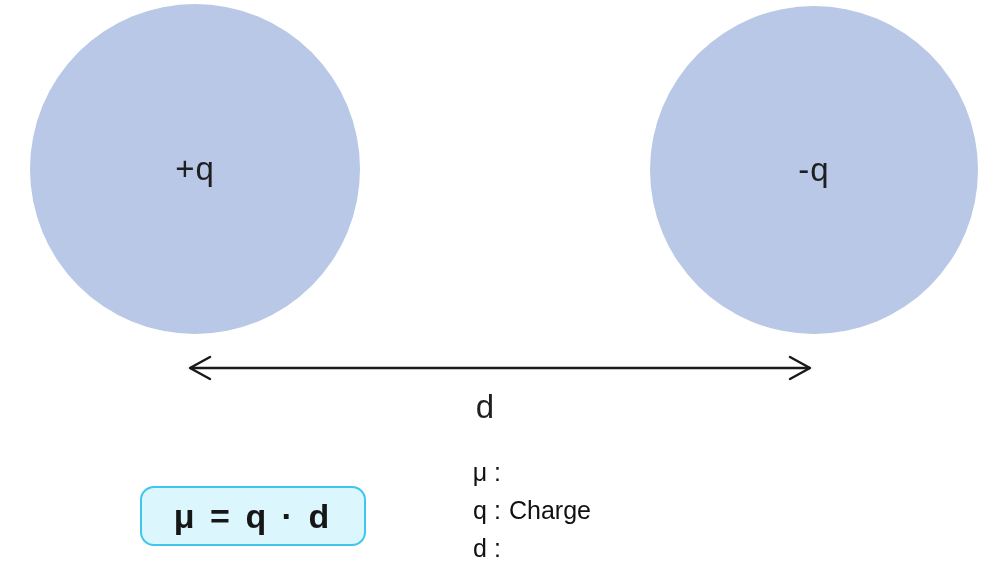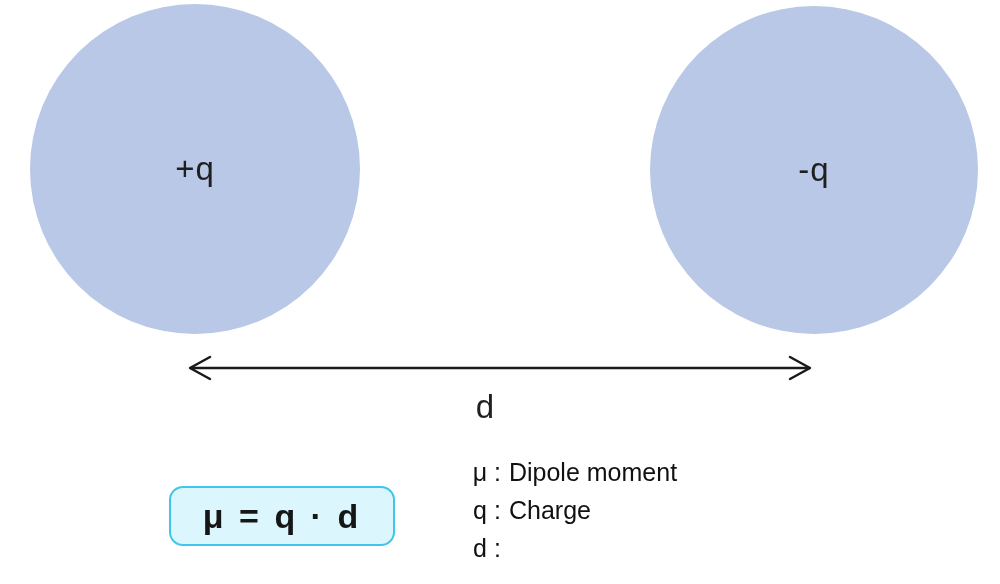--- a/index.html
+++ b/index.html
@@ -59,21 +59,21 @@
     position: absolute;
     left: 455px;
     top: 388px;
     width: 60px;
     text-align: center;
     font-size: 33px;
     color: #1f1f1f;
   }
   .formula-box {
     position: absolute;
-    left: 169px;
+    left: 140px;
     top: 486px;
     min-width: 226px;
     height: 60px;
     padding: 6px 26px;
     background: var(--formula-bg);
     border: 2.5px solid var(--formula-border);
     border-radius: 14px;
     display: flex;
     align-items: center;
     justify-content: center;
@@ -132,21 +132,20 @@
   <div class="distance-label">d</div>
 
   <div class="formula-box">
     <span class="formula-text">μ = q · d</span>
   </div>
 
   <div class="legend">
     <div class="legend-row">
       <span class="legend-symbol">μ</span>
       <span class="legend-separator">:</span>
-      <span class="legend-description">Dipole moment</span>
     </div>
     <div class="legend-row">
       <span class="legend-symbol">q</span>
       <span class="legend-separator">:</span>
       <span class="legend-description">Charge</span>
     </div>
     <div class="legend-row">
       <span class="legend-symbol">d</span>
       <span class="legend-separator">:</span>
     </div>

